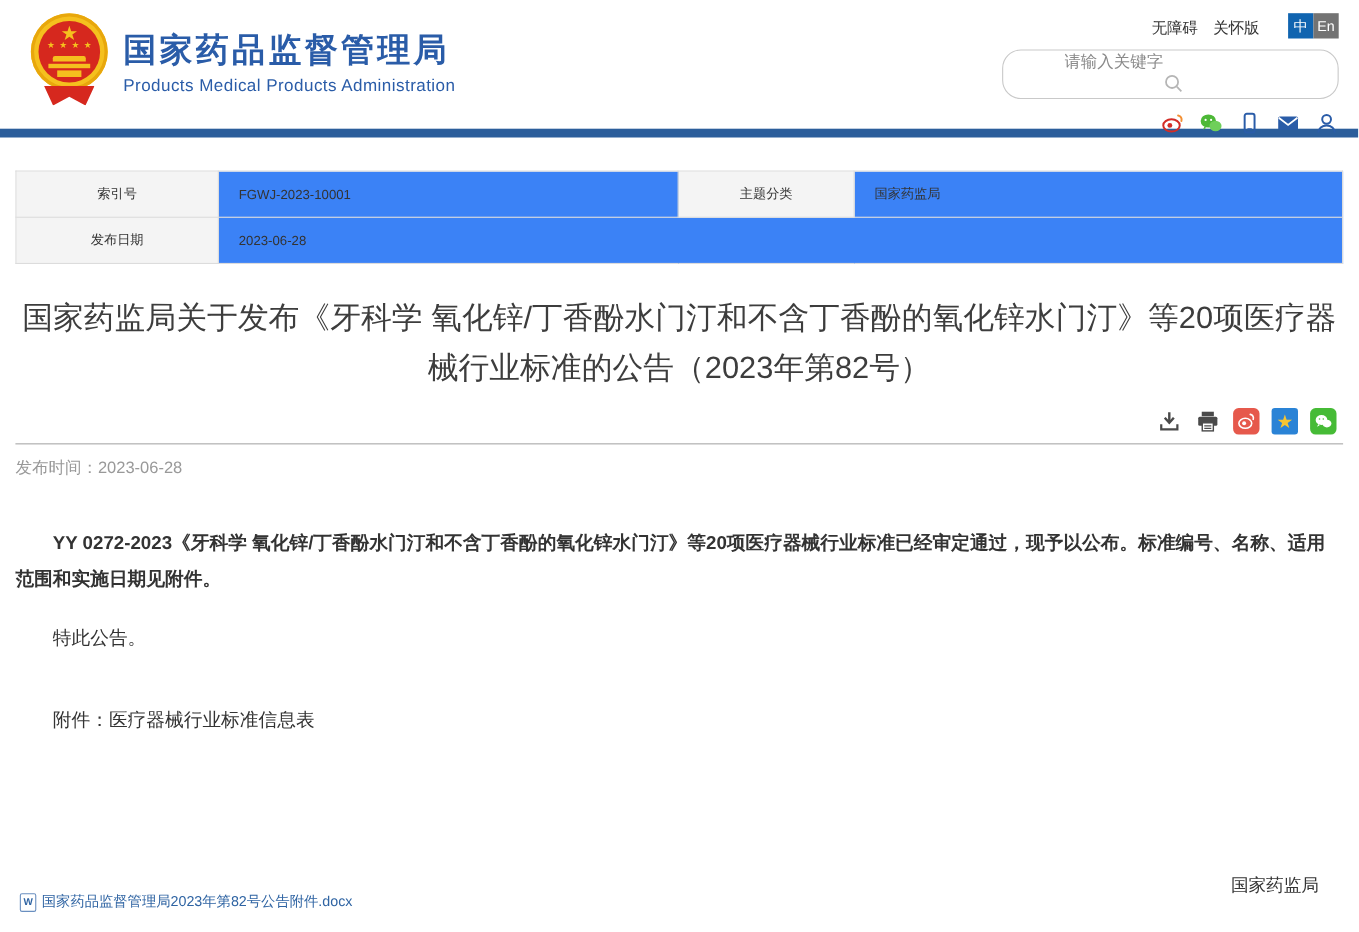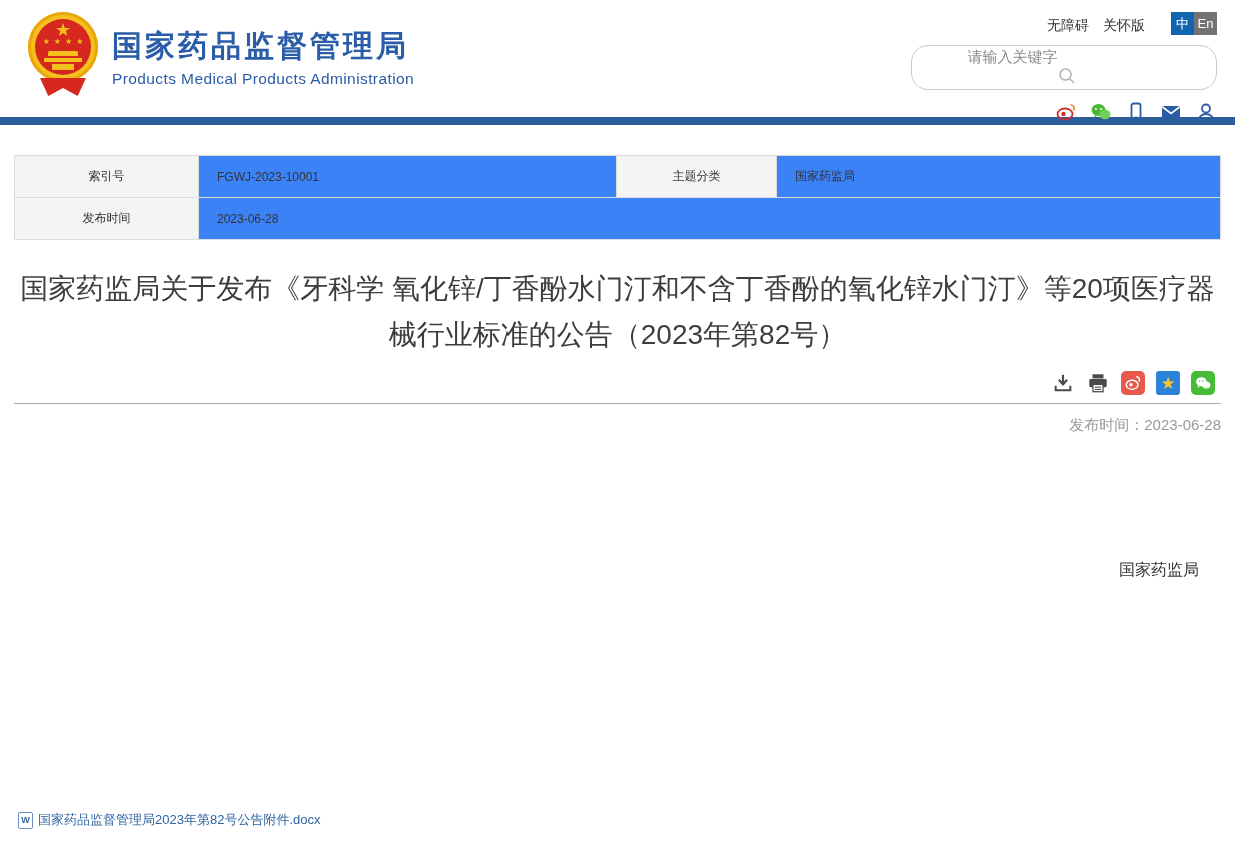--- a/index.html
+++ b/index.html
@@ -125,21 +125,21 @@
     gap: 11px; margin: 12px 6px 0 0; height: 26px;
   }
   .share-icon { width: 24px; height: 24px; cursor: pointer; display: flex; align-items: center; justify-content: center; }
   .badge { width: 24px; height: 24px; border-radius: 5px; display: flex; align-items: center; justify-content: center; }
   .badge.weibo { background: #e6594c; }
   .badge.qzone { background: #2a83d6; border-radius: 3px; font-size: 17px; color: #f7c531; line-height: 1; }
   .badge.wechat { background: #46bb36; }
 
   .rule { border: none; border-top: 1px solid #a9a9a9; margin-top: 7px; }
 
-  .publish-row { text-align: right; color: #999; font-size: 15px; margin-top: 12px; }
+  .publish-row { color: #999; font-size: 15px; margin-top: 12px; }
 
   .article-body { margin-top: 42px; font-size: 17px; color: #333; line-height: 33px; }
   .article-body p { text-indent: 2em; margin-bottom: 20px; }
   .article-body p.lead { font-weight: bold; }
   .attachment-line { text-indent: 2em; font-size: 17px; color: #333; margin-top: 42px; }
 
   .signature-block { text-align: right; margin: 118px 22px 0 0; font-size: 16px; color: #333; }
   .signature-block div { line-height: 33px; }
 
   .attachment-link {
@@ -247,21 +247,21 @@
 
     <table class="info-table">
       <tbody>
           <tr>
         <td class="lbl">索引号</td>
         <td class="v1">FGWJ-2023-10001</td>
         <td class="lbl lbl2">主题分类</td>
         <td>国家药监局</td>
       </tr>
       <tr>
-        <td class="lbl">发布时间</td>
+        <td class="lbl">发布日期</td>
         <td colspan="3">2023-06-28</td>
       </tr>
     </tbody>
       </table>
 
     <h1 class="article-title">国家药监局关于发布《牙科学 氧化锌/丁香酚水门汀和不含丁香酚的氧化锌水门汀》等20项医疗器械行业标准的公告（2023年第82号）</h1>
 
     <div class="share-row">
       <span class="share-icon">
         <svg width="22" height="22" viewBox="0 0 24 24">
@@ -297,20 +297,25 @@
           </svg>
       </span>
     </div>
 
     <hr class="rule">
 
     <div class="publish-row">
       <span>发布时间：</span><span>2023-06-28</span>
     </div>
 
+    <div class="article-body">
+      <p class="lead">YY 0272-2023《牙科学 氧化锌/丁香酚水门汀和不含丁香酚的氧化锌水门汀》等20项医疗器械行业标准已经审定通过，现予以公布。标准编号、名称、适用范围和实施日期见附件。</p>
+      <p>特此公告。</p>
+      <div class="attachment-line">附件：医疗器械行业标准信息表</div>
+    </div>
 
     <div class="signature-block">
       <div>国家药监局</div>
 
     </div>
 
   </div>
 
   <a class="attachment-link">
     <span class="doc-icon">W</span>

